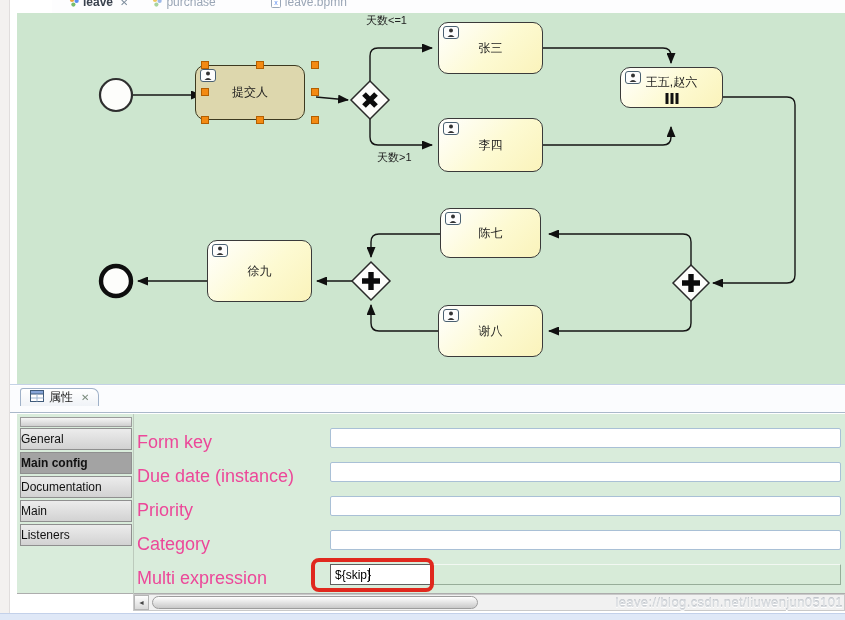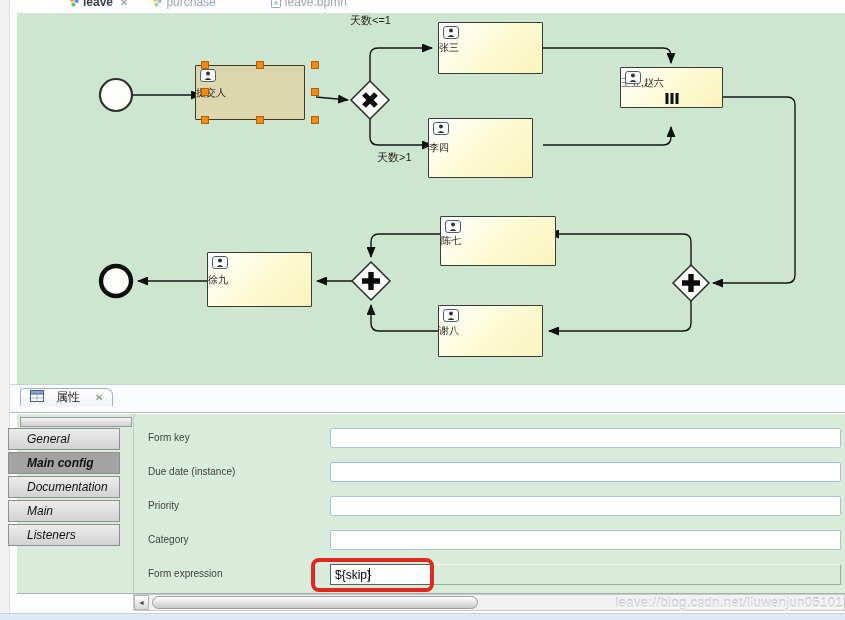--- a/index.html
+++ b/index.html
@@ -17,50 +17,50 @@
   .etab { display:flex; align-items:center; gap:4px; white-space:nowrap; }
   .etab.active { color:#39414d; font-weight:bold; }
   .etab.dim { color:#9aa6b6; }
   .tab-close { font-size:10px; color:#7d8d9d; font-weight:normal; margin-left:3px; }
   .flower-icon svg, .file-icon svg { display:block; }
 
   
   #canvas-bg { left:17px; top:13px; width:828px; height:371px; background:#cde6cf; }
   #flow-svg { left:0; top:0; width:845px; height:620px; pointer-events:none; }
 
-  .task { position:absolute; border:1.5px solid #3a3a3a; border-radius:1px;
+  .task { position:absolute; border:1.5px solid #3a3a3a; border-radius:10px;
     background:linear-gradient(135deg,#ffffff 0%,#fdfad2 55%,#faf3bb 100%);
-    display:flex; align-items:center; font-size:10px; color:#1c1c1c; }
+    display:flex; align-items:center; justify-content:center; font-size:12px; color:#1c1c1c; }
   .task.selected { background:#ddd7ad; border-color:#3d3a20; }
   .utask-icon { position:absolute; top:3px; left:4px; }
   .mi-bars { position:absolute; bottom:3px; left:50%; transform:translateX(-50%); display:flex; gap:2px; }
   .mi-bars i { display:block; width:3px; height:11px; background:#101010; }
 
   .edge-label { position:absolute; font-size:11px; color:#222; white-space:nowrap; }
 
   .handle { position:absolute; width:8px; height:8px; background:#f38a12; border:1px solid #b45f00; }
 
   
   #props { left:10px; top:384px; width:835px; height:229px; background:#ffffff; border-top:1px solid #c4d2e6; }
   #props-tabrow { left:10px; top:386px; width:835px; height:27px; border-bottom:1px solid #aab8ca; background:#fbfcfe; }
   #props-tab { left:20px; top:388px; height:18px; padding:0 9px; background:linear-gradient(#ffffff,#f0f3f7);
     border:1px solid #9fb1c8; border-bottom:none; border-radius:3px 7px 0 0;
-    display:flex; align-items:center; gap:12px; font-size:12px; color:#222; }
+    display:flex; align-items:center; gap:5px; font-size:12px; color:#222; }
   #props-tab .tab-close { color:#7a8a7a; font-size:10px; }
 
   #props-green { left:17px; top:414px; width:828px; height:180px; background:#d9ecdb; border-bottom:1px solid #adadad; }
   #nav-divider { left:133px; top:414px; width:1px; height:180px; background:#bccabc; }
 
   .nav-header { left:20px; top:417px; width:112px; height:10px;
     background:linear-gradient(#f6f6f6,#cfcfcf); border:1px solid #9a9a9a; }
-  .nav-btn { position:absolute; left:8px; width:112px; height:22px; background:linear-gradient(#ececec,#d2d2d2);
-    border:1px solid #8f8f8f; font-size:12px; color:#111; display:flex; align-items:center; padding-left:18px;font-style:italic; }
+  .nav-btn { position:absolute; left:20px; width:112px; height:22px; background:linear-gradient(#ececec,#d2d2d2);
+    border:1px solid #8f8f8f; font-size:12px; color:#111; display:flex; align-items:center; padding-left:0; }
   .nav-btn.selected { background:#a3a3a3; font-weight:bold; }
 
-  .field-label { position:absolute; left:148px; font-size:10px; color:#404040; }
+  .field-label { position:absolute; left:137px; font-size:18px; color:#ec4899; }
   .field-input { position:absolute; left:330px; width:511px; height:20px; background:#fff;
     border:1px solid #a9c0d6; border-radius:2px; font-size:12px; padding:0 4px;
     font-family:"Liberation Sans","DejaVu Sans",sans-serif; }
   #skip-row { left:330px; top:564px; width:511px; height:21px; background:#d7ebd8;
     border:1px solid #97ad99; border-top-color:#f2f8f2; }
   #skip-input { left:330px; top:564px; width:101px; height:21px; background:#fff; border:1px solid #5f5f5f;
     font-size:12px; padding:0 4px; font-family:"Liberation Sans","DejaVu Sans",sans-serif; }
   #skip-caret { left:369px; top:568px; width:1px; height:13px; background:#000; }
   #red-annotation { left:311px; top:558px; width:123px; height:34px; border:4px solid #e0281e; border-radius:8px; z-index:12; }
 
@@ -153,21 +153,21 @@
       <polygon points="371,262 390,281 371,300 352,281" fill="#fdfdfb" stroke="#2a2a2a" stroke-width="1.5"></polygon>
       <path d="M362,281 L380,281 M371,272 L371,290" stroke="#0c0c0c" stroke-width="5.4"></path>
     </g>
 
     <g>
       <polygon points="691,265 709,283 691,301 673,283" fill="#fdfdfb" stroke="#2a2a2a" stroke-width="1.5"></polygon>
       <path d="M682,283 L700,283 M691,274 L691,292" stroke="#0c0c0c" stroke-width="5.4"></path>
     </g>
   </svg>
 
-  <span class="edge-label" style="left:350px; top:13px">天数&lt;=1</span>
+  <span class="edge-label" style="left:366px; top:13px">天数&lt;=1</span>
   <span class="edge-label" style="left:377px; top:150px">天数&gt;1</span>
 
   <div class="task selected" style="left:195px; top:65px; width:110px; height:55px">
     <span class="utask-icon">
       <svg width="16" height="13">
           <rect x="0.5" y="0.5" width="15" height="12" rx="2.5" fill="#fdfdfd" stroke="#4a6071"></rect>
           <circle cx="8" cy="4.6" r="2" fill="#333"></circle>
           <path d="M4.5,11 Q8,6.8 11.5,11 z" fill="#333"></path>
         </svg>
     </span>
@@ -176,21 +176,21 @@
   <div class="task" style="left:438px; top:22px; width:105px; height:52px">
     <span class="utask-icon">
       <svg width="16" height="13">
           <rect x="0.5" y="0.5" width="15" height="12" rx="2.5" fill="#fdfdfd" stroke="#4a6071"></rect>
           <circle cx="8" cy="4.6" r="2" fill="#333"></circle>
           <path d="M4.5,11 Q8,6.8 11.5,11 z" fill="#333"></path>
         </svg>
     </span>
     <span>张三</span>
   </div>
-  <div class="task" style="left:428px; top:118px; width:105px; height:60px">
+  <div class="task" style="left:438px; top:118px; width:105px; height:54px">
     <span class="utask-icon">
       <svg width="16" height="13">
           <rect x="0.5" y="0.5" width="15" height="12" rx="2.5" fill="#fdfdfd" stroke="#4a6071"></rect>
           <circle cx="8" cy="4.6" r="2" fill="#333"></circle>
           <path d="M4.5,11 Q8,6.8 11.5,11 z" fill="#333"></path>
         </svg>
     </span>
     <span>李四</span>
   </div>
   <div class="task" style="left:620px; top:67px; width:103px; height:41px">
@@ -201,41 +201,41 @@
           <path d="M4.5,11 Q8,6.8 11.5,11 z" fill="#333"></path>
         </svg>
     </span>
     <span style="margin-bottom:10px">王五,赵六</span>
     <span class="mi-bars">
         <i></i>
         <i></i>
         <i></i>
       </span>
   </div>
-  <div class="task" style="left:440px; top:216px; width:116px; height:50px">
+  <div class="task" style="left:440px; top:208px; width:101px; height:50px">
     <span class="utask-icon">
       <svg width="16" height="13">
           <rect x="0.5" y="0.5" width="15" height="12" rx="2.5" fill="#fdfdfd" stroke="#4a6071"></rect>
           <circle cx="8" cy="4.6" r="2" fill="#333"></circle>
           <path d="M4.5,11 Q8,6.8 11.5,11 z" fill="#333"></path>
         </svg>
     </span>
     <span>陈七</span>
   </div>
   <div class="task" style="left:438px; top:305px; width:105px; height:52px">
     <span class="utask-icon">
       <svg width="16" height="13">
           <rect x="0.5" y="0.5" width="15" height="12" rx="2.5" fill="#fdfdfd" stroke="#4a6071"></rect>
           <circle cx="8" cy="4.6" r="2" fill="#333"></circle>
           <path d="M4.5,11 Q8,6.8 11.5,11 z" fill="#333"></path>
         </svg>
     </span>
     <span>谢八</span>
   </div>
-  <div class="task" style="left:207px; top:252px; width:105px; height:55px">
+  <div class="task" style="left:207px; top:240px; width:105px; height:62px">
     <span class="utask-icon">
       <svg width="16" height="13">
           <rect x="0.5" y="0.5" width="15" height="12" rx="2.5" fill="#fdfdfd" stroke="#4a6071"></rect>
           <circle cx="8" cy="4.6" r="2" fill="#333"></circle>
           <path d="M4.5,11 Q8,6.8 11.5,11 z" fill="#333"></path>
         </svg>
     </span>
     <span>徐九</span>
   </div>
 
@@ -270,21 +270,21 @@
   <div class="nav-btn" style="top:428px">General</div>
   <div class="nav-btn selected" style="top:452px">Main config</div>
   <div class="nav-btn" style="top:476px">Documentation</div>
   <div class="nav-btn" style="top:500px">Main</div>
   <div class="nav-btn" style="top:524px">Listeners</div>
 
   <span class="field-label" style="top:432px">Form key</span>
   <span class="field-label" style="top:466px">Due date (instance)</span>
   <span class="field-label" style="top:500px">Priority</span>
   <span class="field-label" style="top:534px">Category</span>
-  <span class="field-label" style="top:568px">Form expression</span>
+  <span class="field-label" style="top:568px">Multi expression</span>
 
   <input class="field-input" style="top: 428px;" value="">
   <input class="field-input" style="top: 462px;" value="">
   <input class="field-input" style="top: 496px;" value="">
   <input class="field-input" style="top: 530px;" value="">
 
   <div class="abs" id="skip-row"></div>
   <input class="abs" id="skip-input" value="${skip}" style="">
   <div class="abs" id="skip-caret"></div>
   <div class="abs" id="red-annotation"></div>

